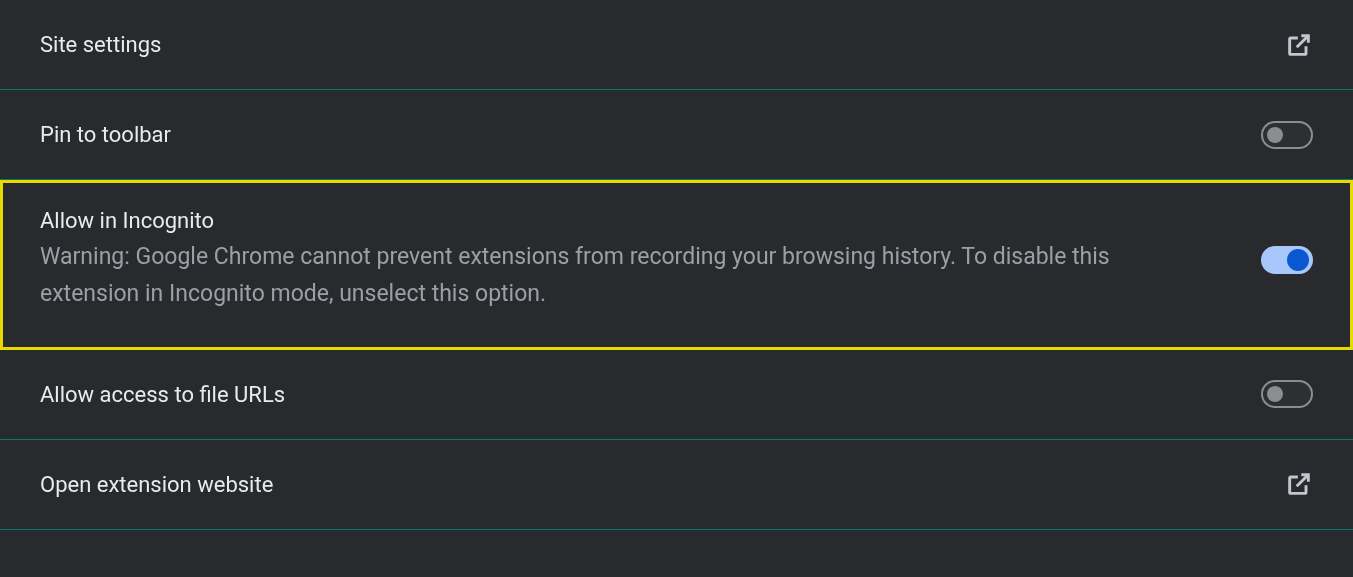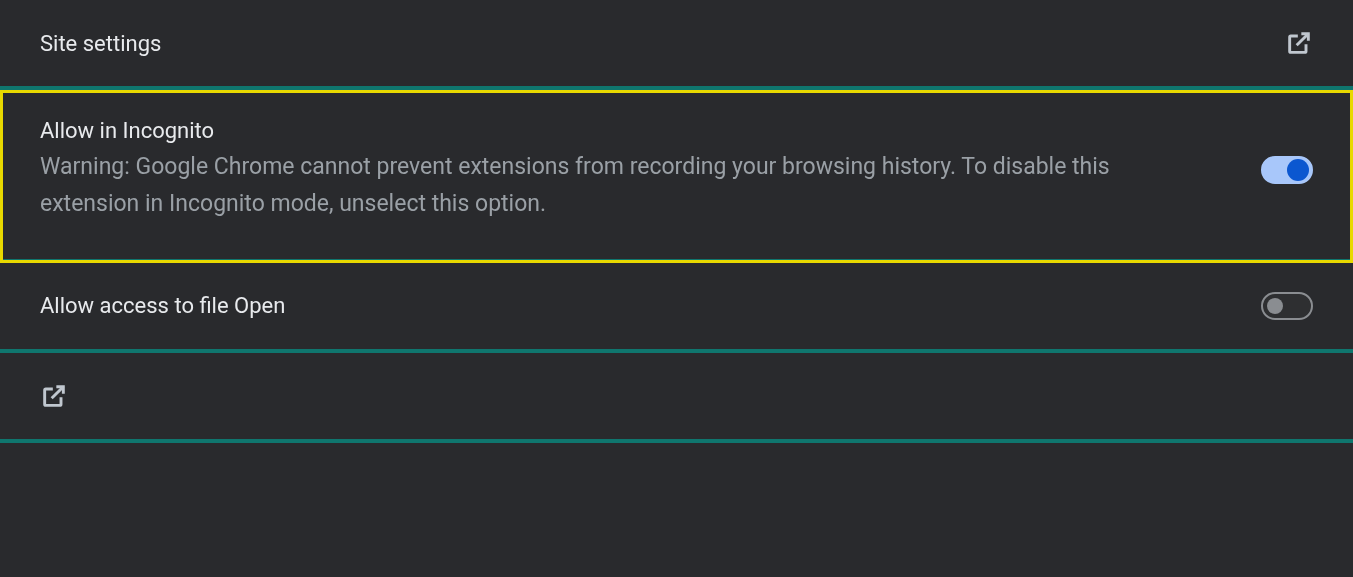--- a/index.html
+++ b/index.html
@@ -17,21 +17,21 @@
     }
     .settings-list {
       display: flex;
       flex-direction: column;
     }
     .setting-row {
       display: flex;
       align-items: center;
       justify-content: space-between;
       padding: 0 40px;
-      border-bottom: 4px solid #0f766e;
+      border-bottom: 1px solid #0f766e;
       min-height: 90px;
     }
     .setting-row:first-child {
       border-top: none;
     }
     .setting-row.highlighted {
       outline: 3px solid #e8d900;
       outline-offset: -3px;
       padding-top: 28px;
       padding-bottom: 36px;
@@ -116,45 +116,58 @@
     </div>
     <div class="control">
       <svg class="external-icon" viewBox="0 0 24 24">
         <path d="M18 13v6a1 1 0 0 1-1 1H5a1 1 0 0 1-1-1V7a1 1 0 0 1 1-1h6"></path>
         <path d="M14 4h6v6"></path>
         <path d="M10 14L20 4"></path>
       </svg>
     </div>
   </div>
 
+  <div class="setting-row">
+    <div class="text-group">
+      <span class="title">Pin to toolbar</span>
+    </div>
+    <div class="control">
+      <div class="toggle toggle-off">
+        <div class="knob"></div>
+      </div>
+    </div>
+  </div>
 
   <div class="setting-row highlighted">
     <div class="text-group">
       <span class="title">Allow in Incognito</span>
       <span class="description">Warning: Google Chrome cannot prevent extensions from recording your browsing history. To disable this extension in Incognito mode, unselect this option.</span>
     </div>
     <div class="control">
       <div class="toggle toggle-on">
         <div class="knob"></div>
       </div>
     </div>
   </div>
 
   <div class="setting-row">
     <div class="text-group">
-      <span class="title">Allow access to file Open</span>
+      <span class="title">Allow access to file URLs</span>
     </div>
     <div class="control">
       <div class="toggle toggle-off">
         <div class="knob"></div>
       </div>
     </div>
   </div>
 
   <div class="setting-row">
+    <div class="text-group">
+      <span class="title">Open extension website</span>
+    </div>
     <div class="control">
       <svg class="external-icon" viewBox="0 0 24 24">
         <path d="M18 13v6a1 1 0 0 1-1 1H5a1 1 0 0 1-1-1V7a1 1 0 0 1 1-1h6"></path>
         <path d="M14 4h6v6"></path>
         <path d="M10 14L20 4"></path>
       </svg>
     </div>
   </div>
 
 </div>

